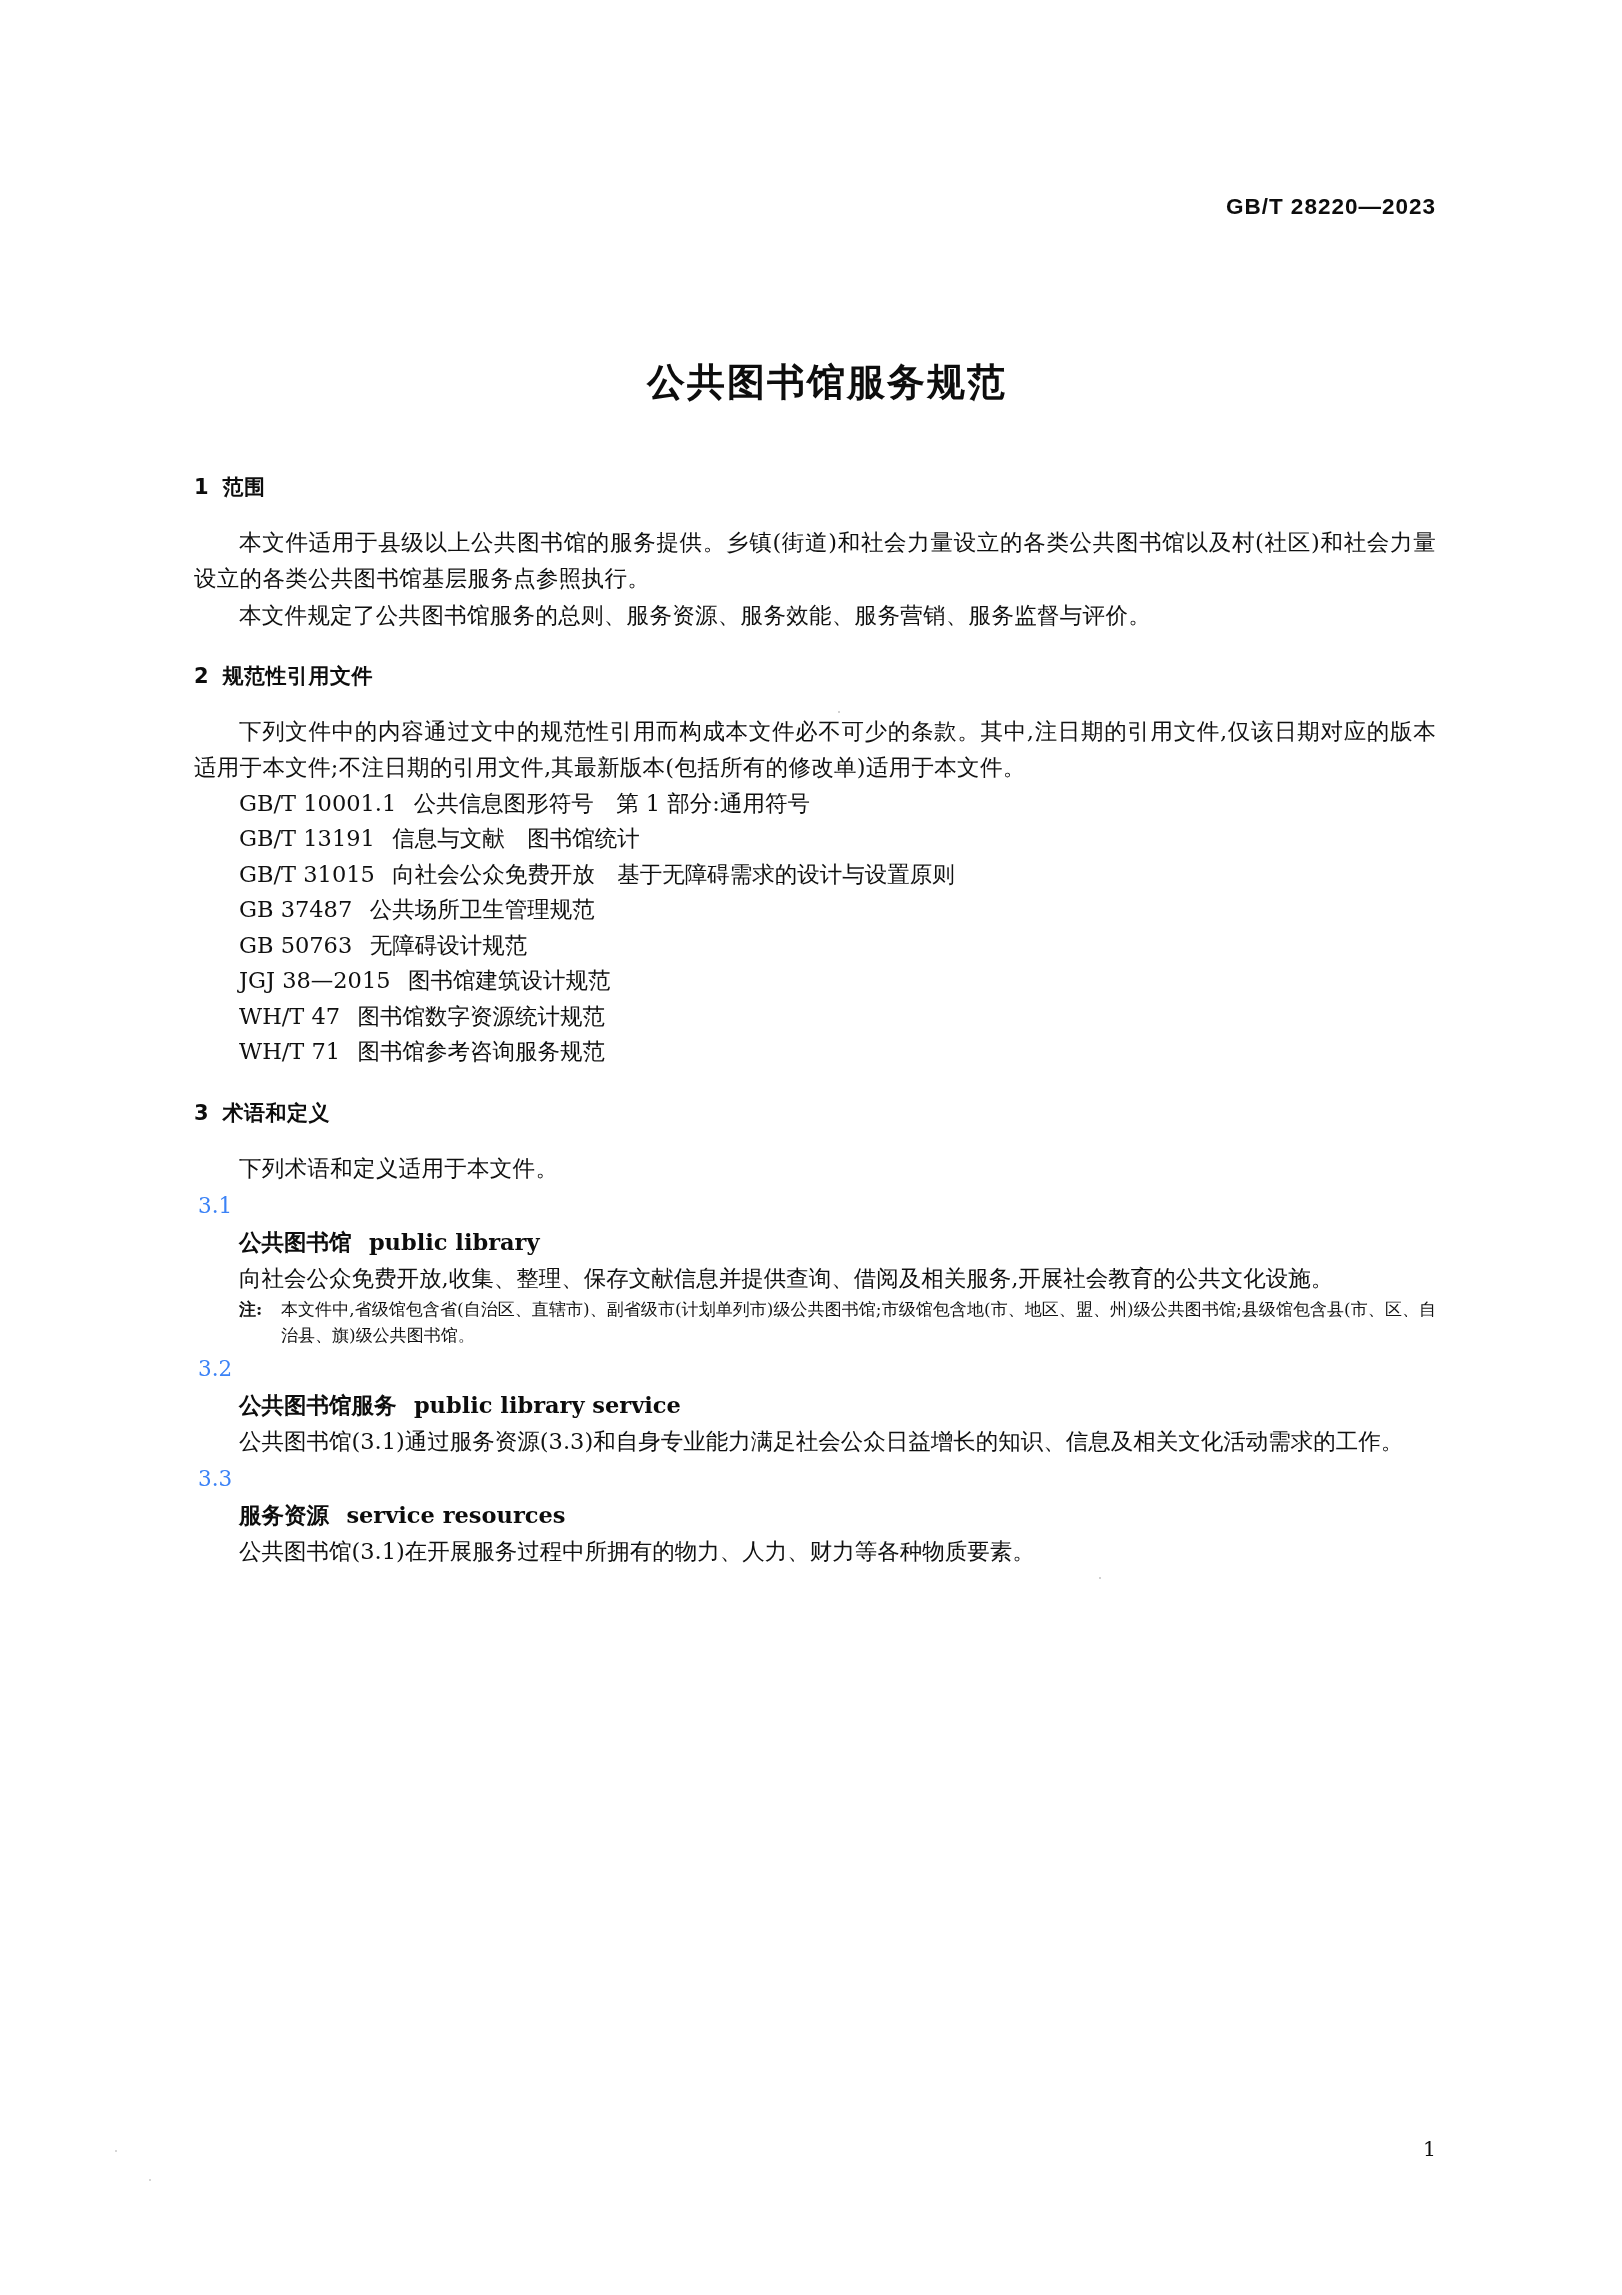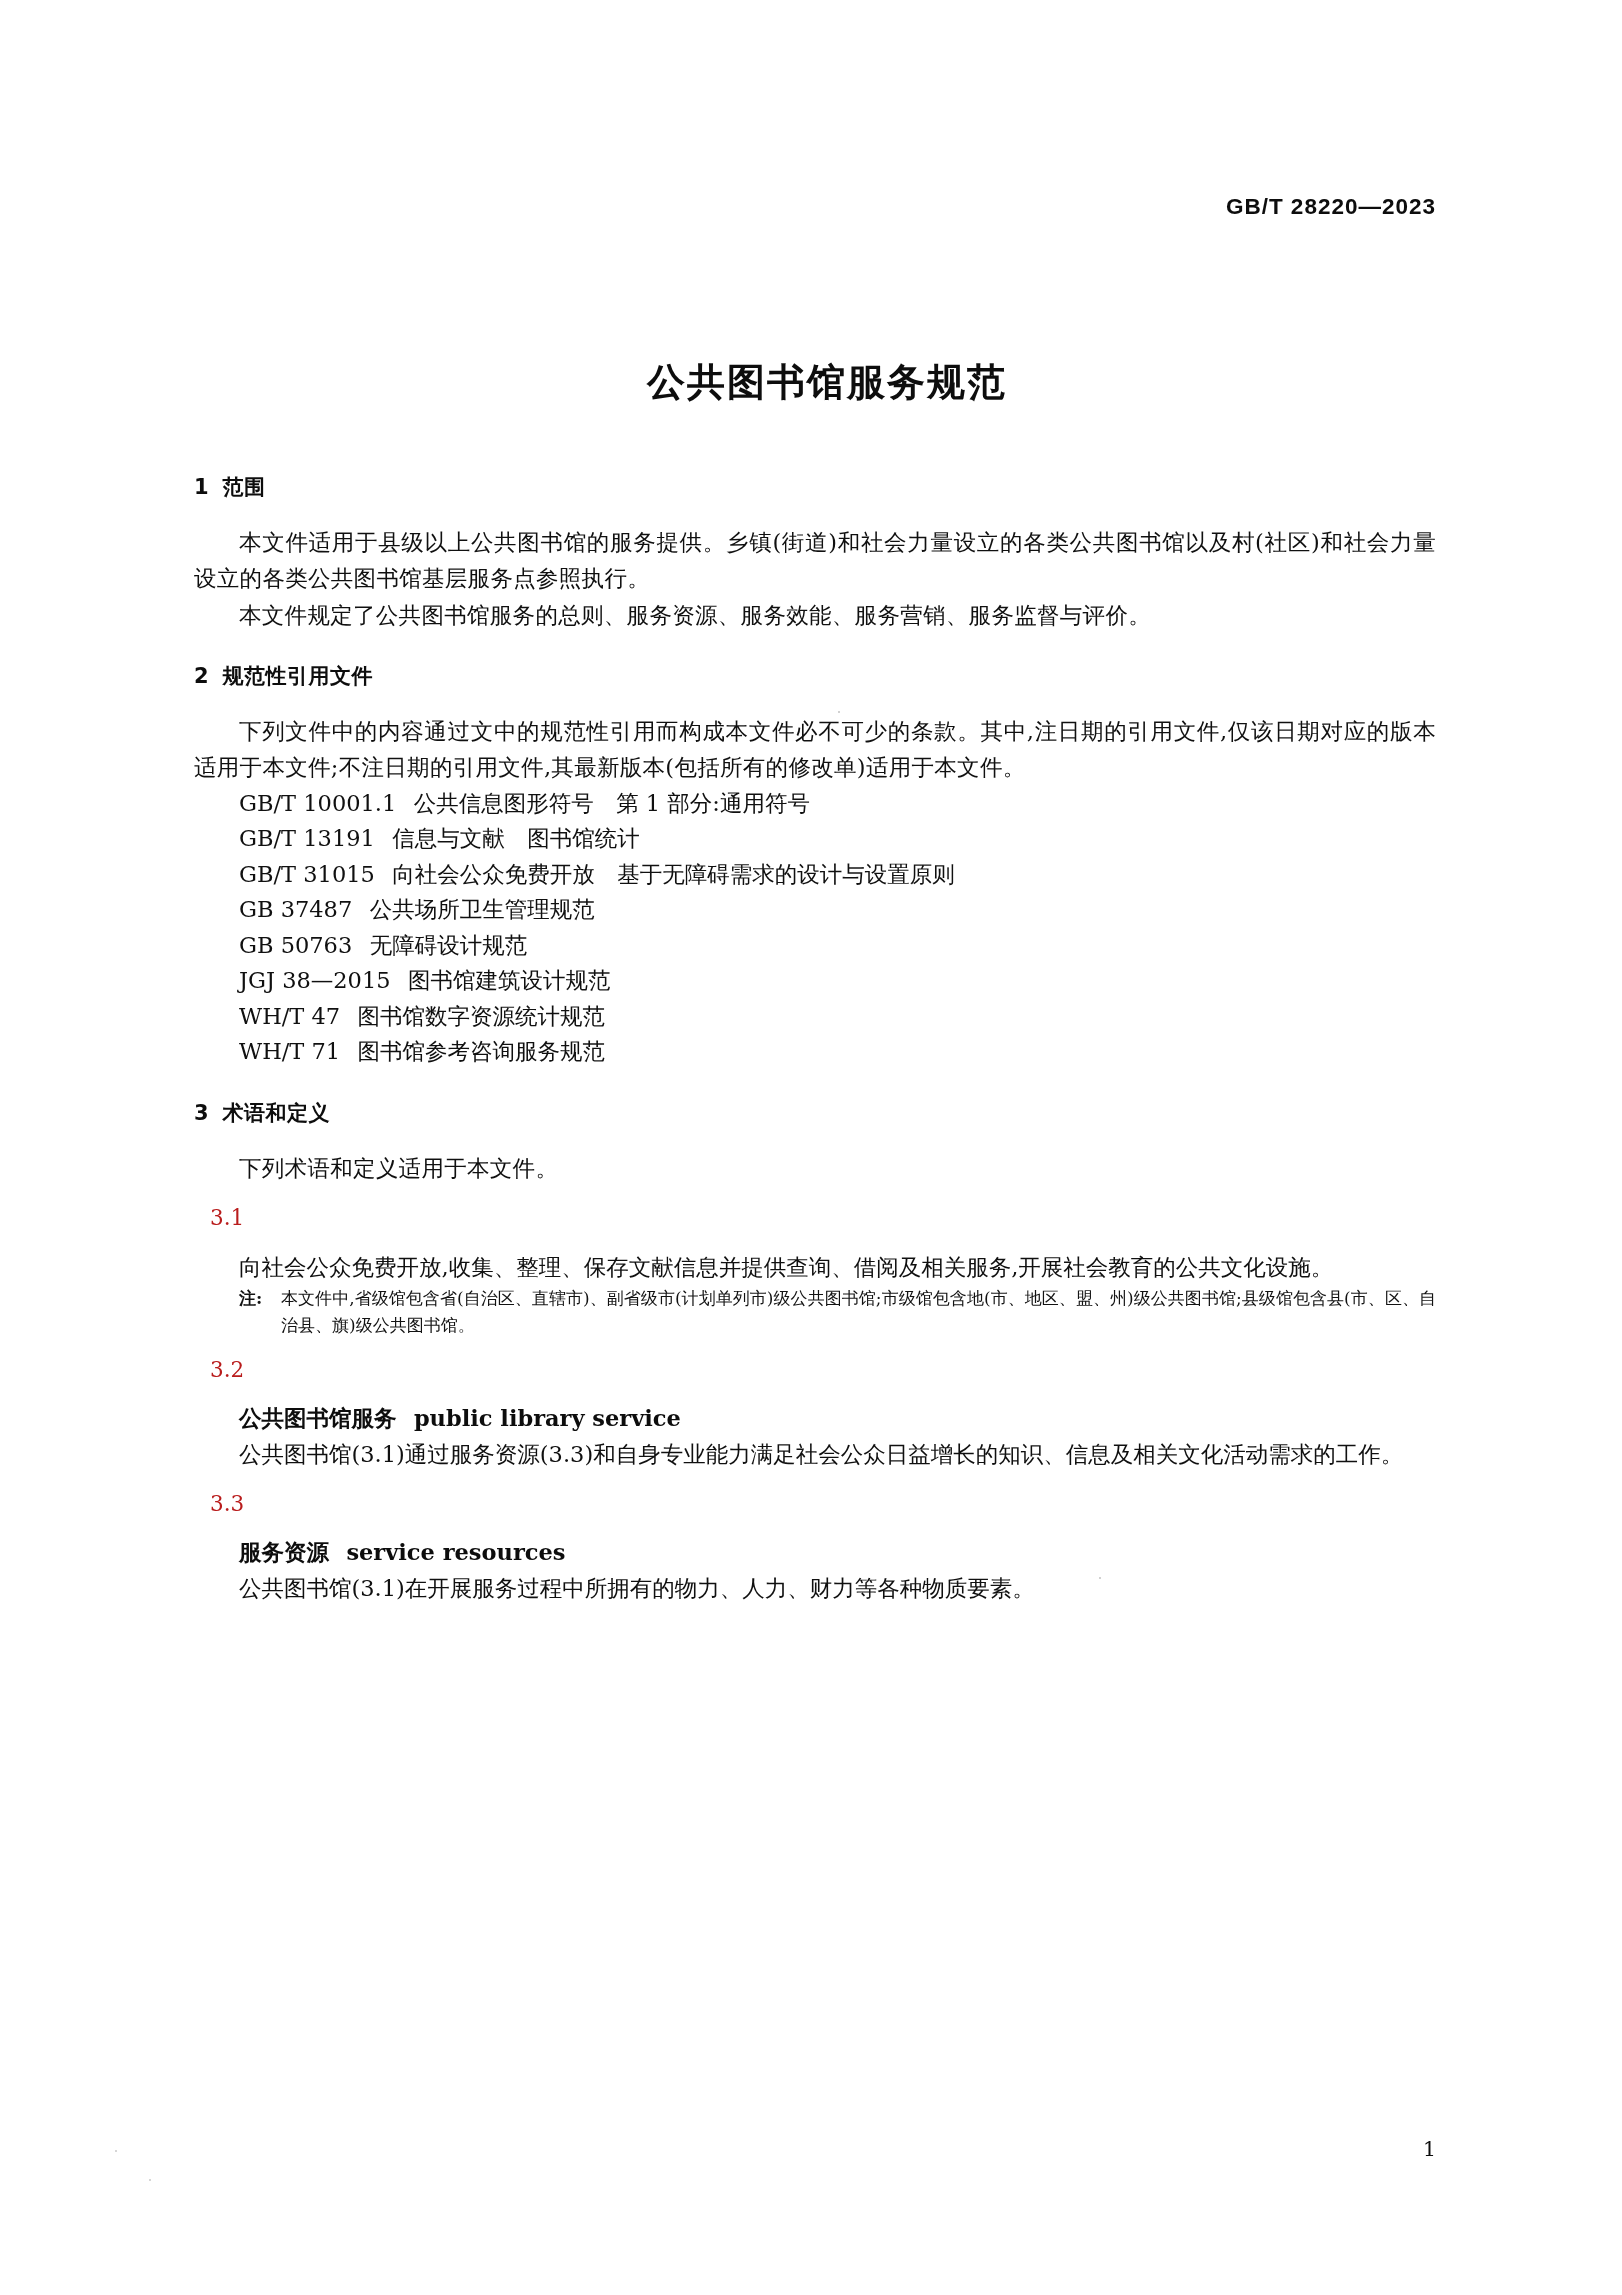--- a/index.html
+++ b/index.html
@@ -106,22 +106,22 @@
     font-family: "DejaVu Serif", "Liberation Serif", serif;
   }
   ul.ref-list li .ref-title {
     margin-left: 17.4px;
   }
 
   
   .term-index {
     font-size: 21.5px;
     line-height: 1.45;
-    color: #b91c1c;
-    margin: 16px;
+    color: #3b82f6;
+    margin: 4px;
   }
   .term-name {
     margin: 0;
     padding-left: 45px;
     font-weight: bold;
     font-size: 22.5px;
     line-height: 1.55;
     color: #0d0d0d;
   }
   .term-name .term-en {
@@ -219,20 +219,23 @@
 
       <div class="gap-before-heading"></div>
 
       <h2 class="clause">
         <span class="num">3</span><span>术语和定义</span>
       </h2>
       <div class="gap-after-heading"></div>
       <p class="para">下列术语和定义适用于本文件。</p>
 
       <p class="term-index">3.1</p>
+      <p class="term-name">
+        <span>公共图书馆</span><span class="term-en">public library</span>
+      </p>
       <p class="term-def">向社会公众免费开放,收集、整理、保存文献信息并提供查询、借阅及相关服务,开展社会教育的公共文化设施。</p>
       <p class="note"><span class="note-label">注:</span><span>本文件中,省级馆包含省(自治区、直辖市)、副省级市(计划单列市)级公共图书馆;市级馆包含地(市、地区、盟、州)级公共图书馆;县级馆包含县(市、区、自治县、旗)级公共图书馆。</span></p>
 
       <p class="term-index">3.2</p>
       <p class="term-name">
         <span>公共图书馆服务</span><span class="term-en">public library service</span>
       </p>
       <p class="term-def">公共图书馆(3.1)通过服务资源(3.3)和自身专业能力满足社会公众日益增长的知识、信息及相关文化活动需求的工作。</p>
 
       <p class="term-index">3.3</p>

